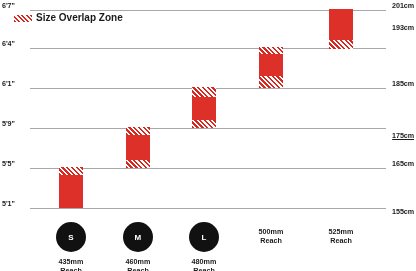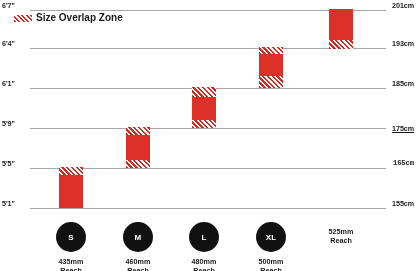--- a/index.html
+++ b/index.html
@@ -132,25 +132,25 @@
   <div class="gridline" style="top:208px;"></div>
 
   <div class="axis-label left" style="top:2px;">6'7"</div>
   <div class="axis-label left" style="top:40px;">6'4"</div>
   <div class="axis-label left" style="top:80px;">6'1"</div>
   <div class="axis-label left" style="top:120px;">5'9"</div>
   <div class="axis-label left" style="top:160px;">5'5"</div>
   <div class="axis-label left" style="top:200px;">5'1"</div>
 
   <div class="axis-label right" style="top:2px;margin-left:36px;">201cm</div>
-  <div class="axis-label right" style="top:40px;">193cm</div>
+  <div class="axis-label right" style="top:24px;">193cm</div>
   <div class="axis-label right" style="top:80px;text-align:center;">185cm</div>
-  <div class="axis-label right" style="top:125px;text-decoration:underline;">175cm</div>
-  <div class="axis-label right" style="top:160px;font-family:Liberation Mono, monospace;">165cm</div>
-  <div class="axis-label right" style="top:200px;">155cm</div>
+  <div class="axis-label right" style="top:132px;text-decoration:underline;">175cm</div>
+  <div class="axis-label right" style="top:160px;">165cm</div>
+  <div class="axis-label right" style="top:208px;">155cm</div>
 
   <div id="legend">
     <span class="swatch"></span>
     <span class="legend-text">Size Overlap Zone</span>
   </div>
 
   <div class="bar" style="left:59px; top:167px; height:41px;">
     <div class="hatch top" style="height:8px;"></div>
   </div>
 
@@ -191,21 +191,20 @@
 
   <div class="size-marker" style="left:172px; top:222px;">
     <div class="size-circle">L</div>
     <div class="size-reach">
       <span>480mm</span>
       <span class="unit">Reach</span>
     </div>
   </div>
 
   <div class="size-marker" style="left:239px; top:222px;">
-    <div class="size-circle">XL</div>
     <div class="size-reach">
       <span>500mm</span>
       <span class="unit">Reach</span>
     </div>
   </div>
 
   <div class="size-marker" style="left:309px; top:222px;">
     <div class="size-reach">
       <span>525mm</span>
       <span class="unit">Reach</span>

